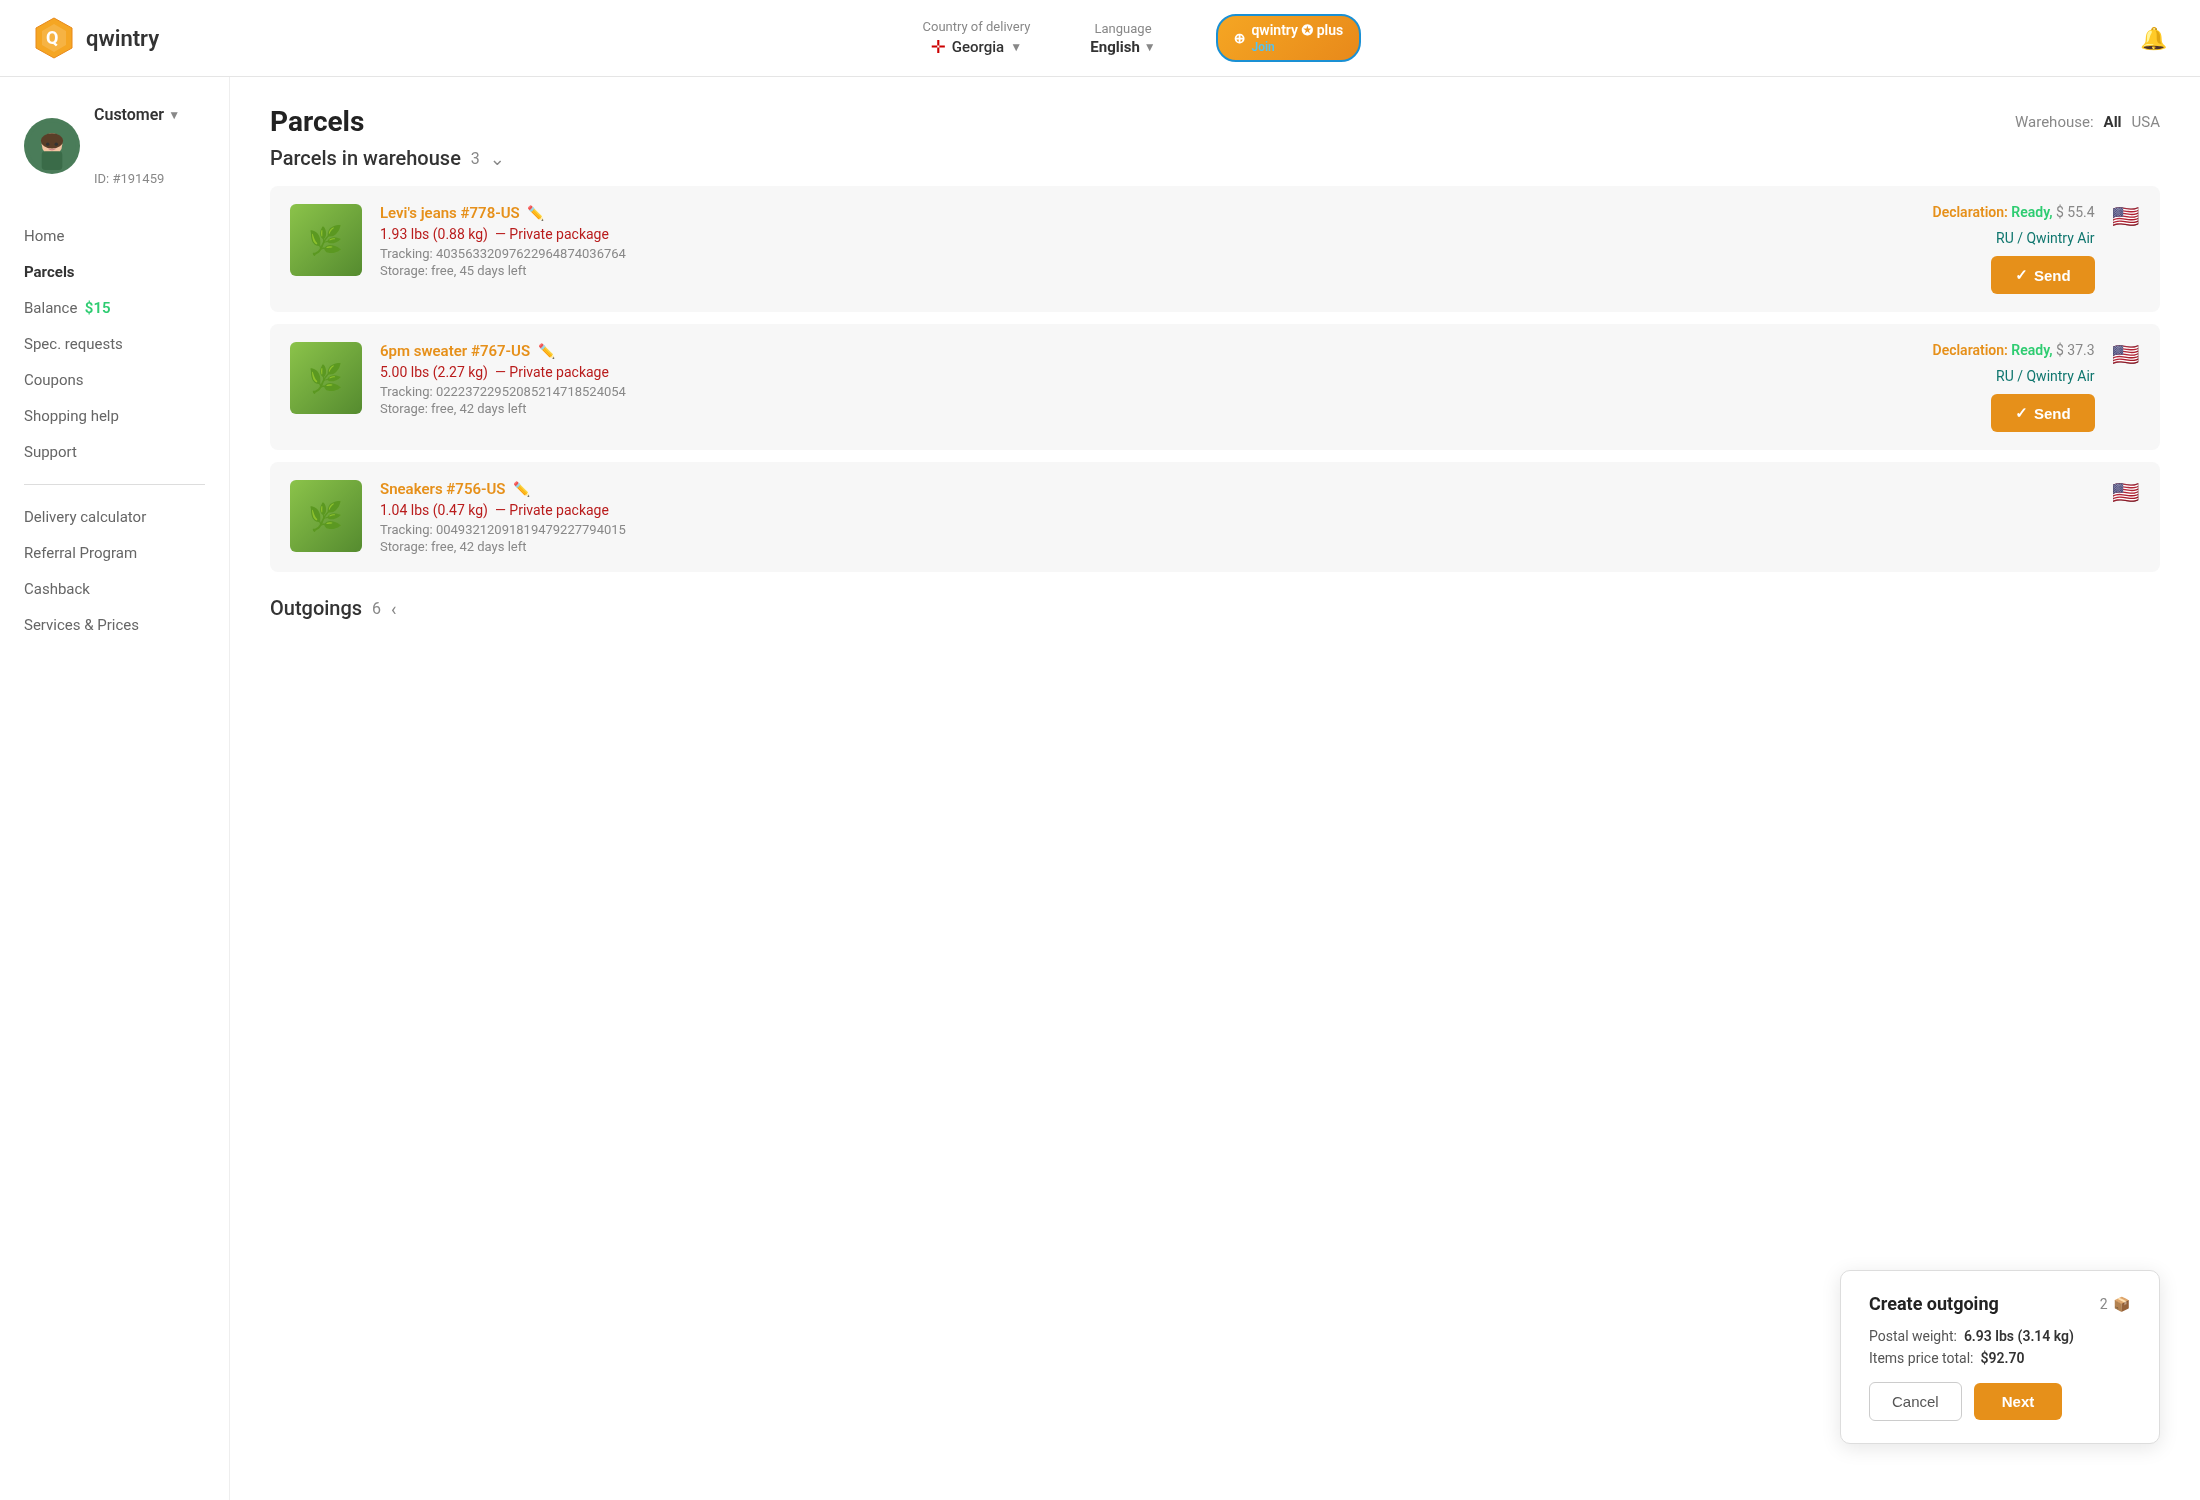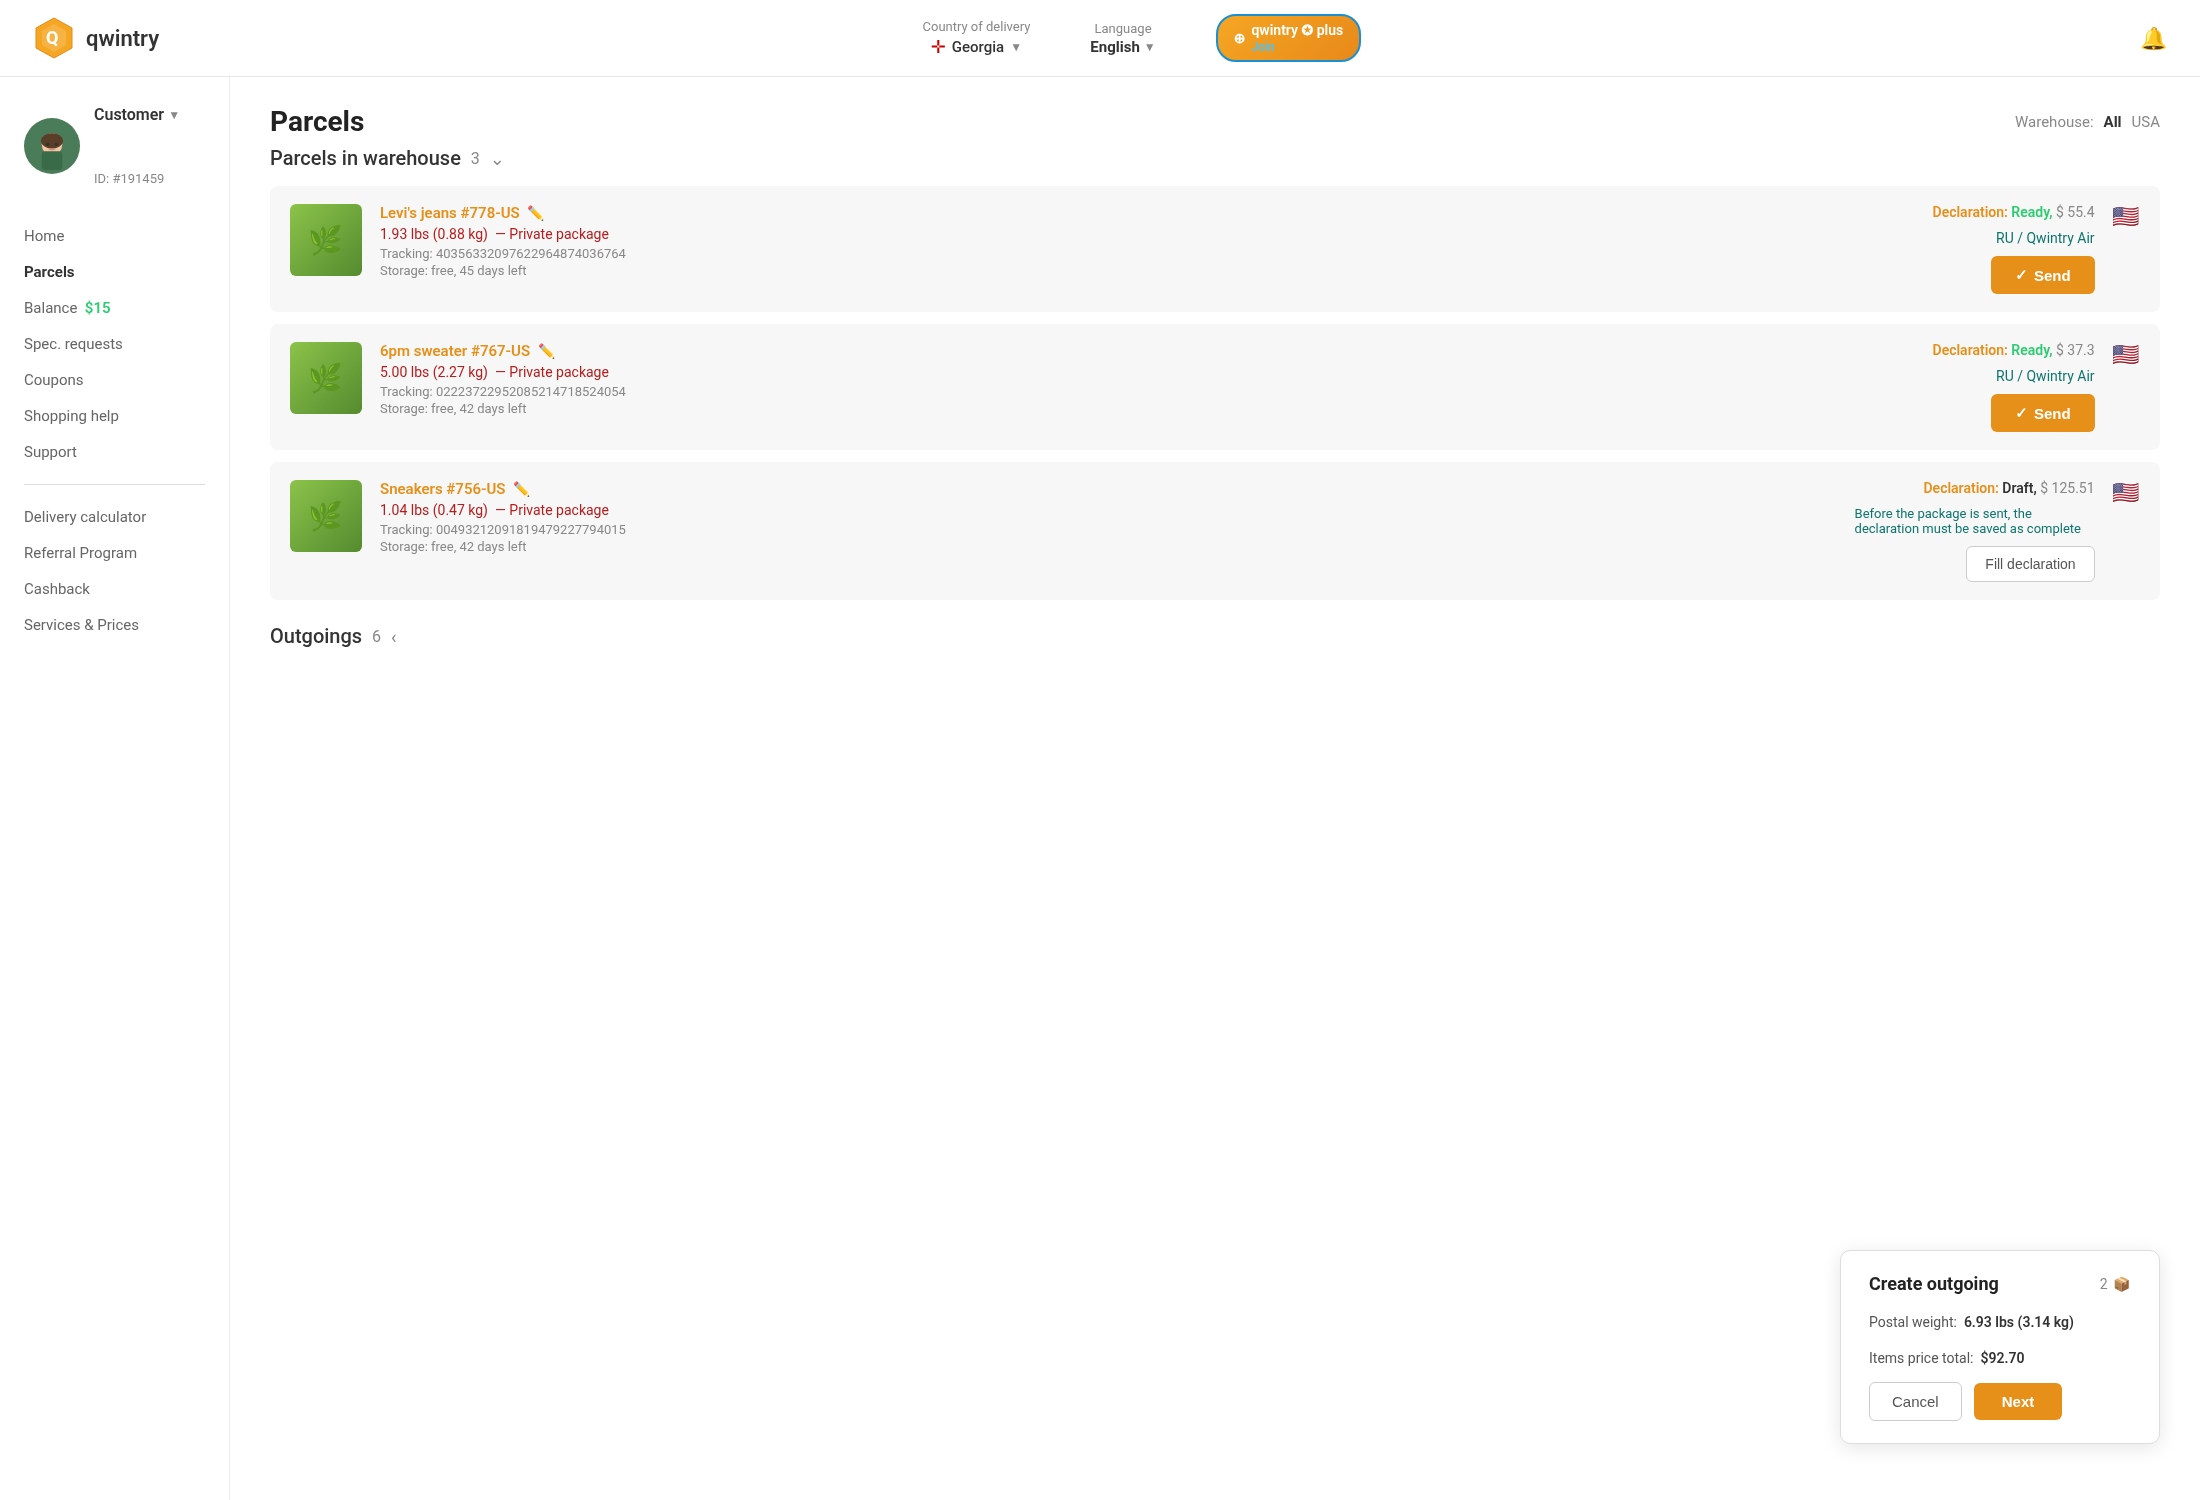--- a/index.html
+++ b/index.html
@@ -101,21 +101,21 @@
 
     
     .create-outgoing-panel {
       position: absolute; right: 40px; bottom: 60px;
       background: #fff; border: 1px solid #ddd; border-radius: 10px;
       padding: 22px 28px; min-width: 320px; box-shadow: 0 4px 20px rgba(0,0,0,0.1);
     }
     .create-outgoing-header { display: flex; align-items: center; justify-content: space-between; margin-bottom: 14px; }
     .create-outgoing-title { font-size: 18px; font-weight: 700; color: #222; }
     .package-count { display: flex; align-items: center; gap: 6px; font-size: 14px; color: #888; }
-    .info-row { font-size: 14px; color: #555; margin-bottom: 6px; margin-top: 20px; }
+    .info-row { font-size: 14px; color: #555; margin-bottom: 6px; }
     .info-row strong { font-weight: 600; color: #333; }
     .panel-actions { display: flex; align-items: center; gap: 12px; margin-top: 16px; }
     .cancel-btn {
       background: #fff; color: #555; border: 1px solid #ccc; border-radius: 6px;
       padding: 10px 22px; font-size: 15px; cursor: pointer;
     }
     .next-btn {
       background: #e6901a; color: #fff; border: none; border-radius: 6px;
       padding: 10px 28px; font-size: 15px; font-weight: 600; cursor: pointer;
     }
@@ -293,29 +293,20 @@
         <div class="parcel-name">
           <span>Sneakers #756-US</span>
           <span class="parcel-edit-icon">✏️</span>
         </div>
         <div class="parcel-weight">
           1.04 lbs (0.47 kg) &nbsp;— Private package
         </div>
         <div class="parcel-tracking">Tracking: 00493212091819479227794015</div>
         <div class="parcel-storage">Storage: free, 42 days left</div>
       </div>
-      <div class="parcel-actions">
-        <div class="declaration-line">
-          <span class="declaration-label">Declaration:</span>
-          <span class="declaration-draft"> Draft,</span>
-          <span> $ 125.51</span>
-        </div>
-        <div class="route-text" style="max-width:240px; font-size:13px;">Before the package is sent, the declaration must be saved as complete</div>
-        <button class="fill-btn">Fill declaration</button>
-      </div>
       <span class="us-flag">🇺🇸</span>
     </div>
 
     <div class="outgoings-section">
       <div class="outgoings-header">
         <span class="outgoings-title">Outgoings</span>
         <span class="outgoings-count">6</span>
         <span class="outgoings-arrow">‹</span>
       </div>
     </div>

